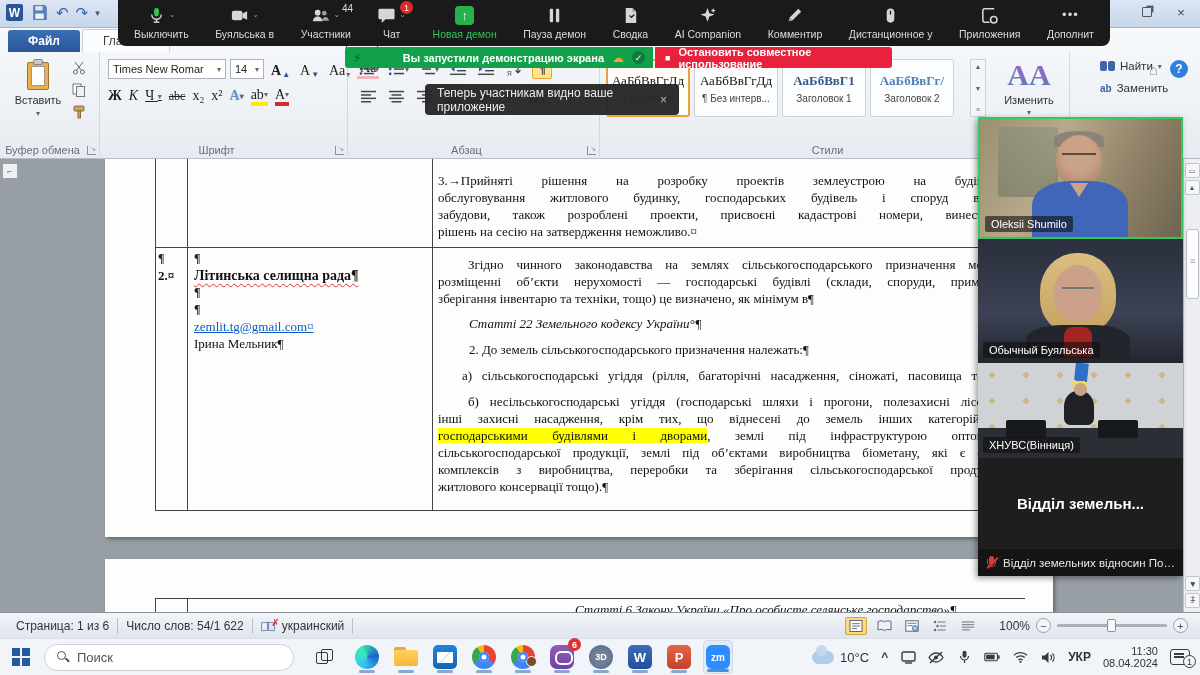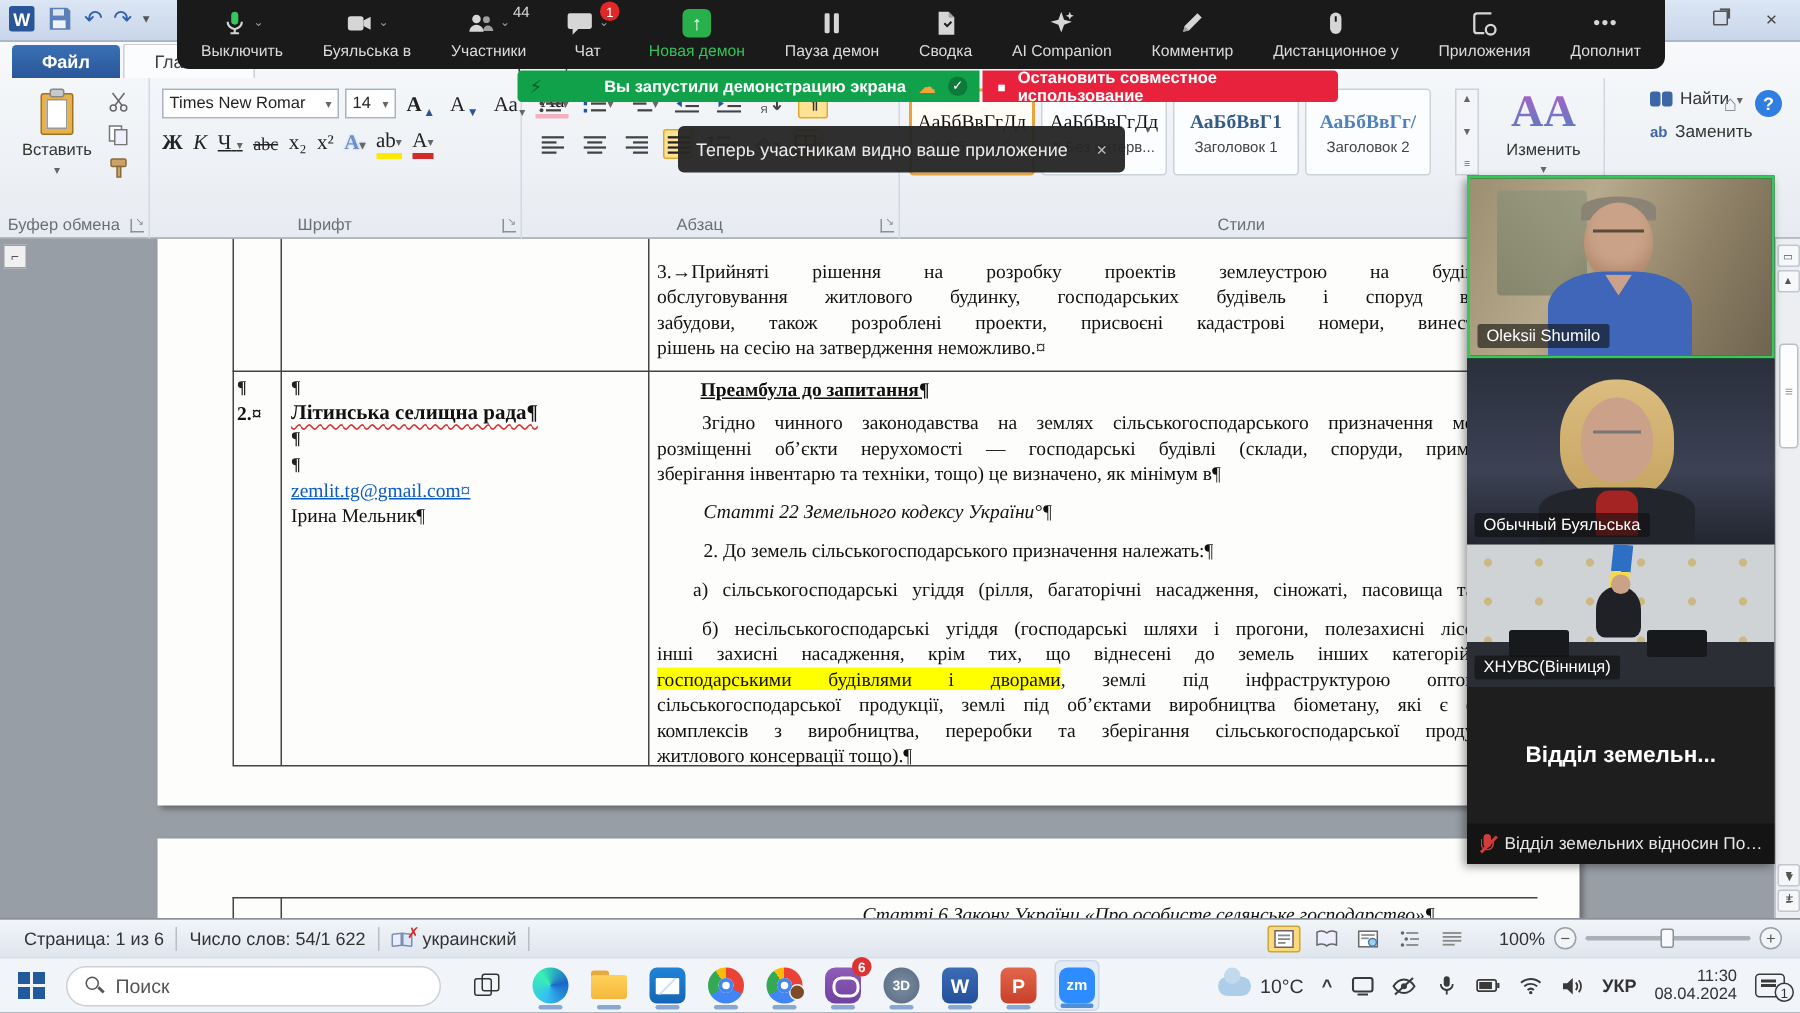--- a/index.html
+++ b/index.html
@@ -91,21 +91,21 @@
 .changebtn{position:absolute;left:398px;top:2px;width:62px;height:80px;display:flex;flex-direction:column;align-items:center;justify-content:flex-start;gap:2px}
 .bigAA{font-family:"Liberation Serif",serif;font-size:30px;font-weight:bold;background:linear-gradient(#b25fc9,#4f81bd);-webkit-background-clip:text;background-clip:text;color:transparent;line-height:34px}
 .changebtn .plabel{font-size:11px;color:#333}
 
 .editing{position:absolute;left:1100px;top:27px;width:100px}
 .editrow{display:flex;align-items:center;gap:5px;height:22px;font-size:11.5px;color:#333}
 .binoc{display:flex;gap:1px}
 .binoc i{width:7px;height:10px;background:#3c66a8;border-radius:2px}
 .abrep{font-size:10px;color:#3c66a8;font-weight:bold}
 
-.toast{position:absolute;left:452px;top:84px;width:298px;height:31px;background:rgba(38,38,38,.96);border-radius:4px;color:#ececec;font-size:12px;display:flex;align-items:center;justify-content:space-between;padding:0 12px;z-index:65}
+.toast{position:absolute;left:425px;top:84px;width:254px;height:31px;background:rgba(38,38,38,.96);border-radius:4px;color:#ececec;font-size:12px;display:flex;align-items:center;justify-content:space-between;padding:0 12px;z-index:65}
 .toast .x{color:#bbb;font-size:12px;margin-left:10px}
 
 .docarea{position:absolute;left:0;top:159px;width:1200px;height:453px;background:#989ea5;z-index:1;overflow:hidden}
 .tabsel{position:absolute;left:2px;top:4px;width:16px;height:16px;background:#f0f0f0;border:1px solid #9aa0a6;font-size:9px;color:#555;display:flex;align-items:center;justify-content:center}
 .page{position:absolute;left:105px;width:948px;background:#fdfdfc;box-shadow:2px 2px 4px rgba(0,0,0,.35)}
 .page1{top:0;height:378px}
 .page2{top:400px;height:53px}
 .doc-text{font-family:"Liberation Serif","DejaVu Serif",serif;font-size:13px;color:#111;line-height:17px}
 .tline{position:absolute;background:#444}
 .col3{position:absolute;left:333px;top:0;width:545px}
@@ -694,21 +694,20 @@
     <div class="doc-text" style="position:absolute;left:89px;top:91px;width:230px">
       <div class="pmark">¶</div>
       <div style="font-weight:bold;font-size:14px"><span class="wavyred">Літинська селищна рада¶</span></div>
       <div class="pmark">¶</div>
       <div class="pmark">¶</div>
       <div><span class="maillink">zemlit.tg@gmail.com¤</span></div>
       <div>Ірина Мельник¶</div>
     </div>
 
     <div class="doc-text col3" style="top:92px">
-      <div class="lline bheading" style="padding-left:29px">Преамбула до запитання¶</div>
       <div style="height:5px"></div>
       <div class="jline" style="text-indent:30px">Згідно чинного законодавства на землях сільськогосподарського призначення мо</div>
       <div class="jline">розміщенні об’єкти нерухомості — господарські будівлі (склади, споруди, примі</div>
       <div class="lline">зберігання інвентарю та техніки, тощо) це визначено, як мінімум в¶</div>
       <div style="height:8px"></div>
       <div class="lline ital" style="padding-left:31px">Статті 22 Земельного кодексу України°¶</div>
       <div style="height:9px"></div>
       <div class="lline" style="padding-left:31px">2. До земель сільськогосподарського призначення належать:¶</div>
       <div style="height:9px"></div>
       <div class="jline" style="text-indent:24px">а) сільськогосподарські угіддя (рілля, багаторічні насадження, сіножаті, пасовища та</div>

